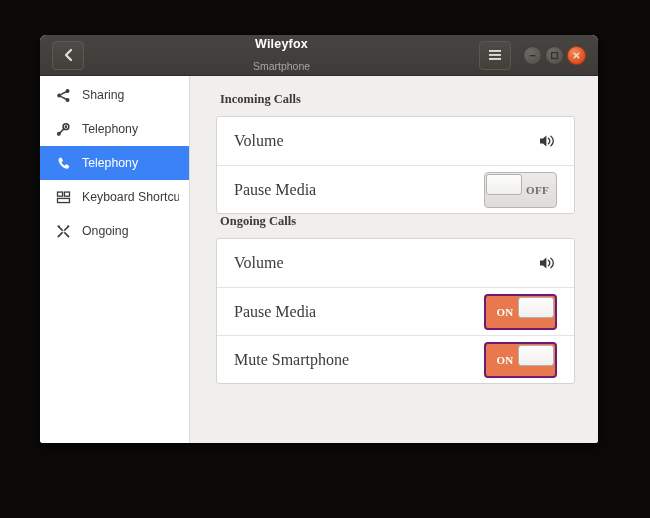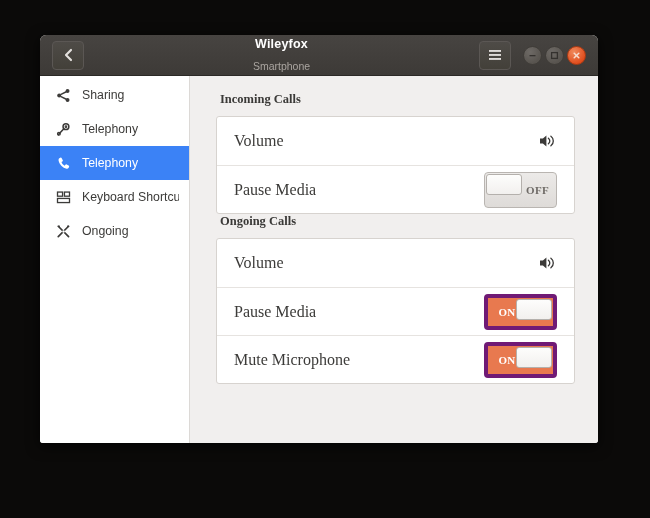--- a/index.html
+++ b/index.html
@@ -214,21 +214,21 @@
     box-sizing: border-box;
     cursor: default;
     overflow: hidden;
   }
   .switch-off {
     background: linear-gradient(to bottom, #eceae8, #dedbd8);
     border: 1px solid #b9b5b1;
   }
   .switch-on {
     background: #e8794f;
-    border: 4px solid #701a75;
+    border: 2px solid #701a75;
   }
   .switch .sw-text {
     position: absolute;
     top: 0;
     height: 100%;
     display: flex;
     align-items: center;
     justify-content: center;
     font-size: 11px;
     font-weight: bold;
@@ -419,21 +419,21 @@
 
             <div class="row">
               <div class="row-label">Pause Media</div>
               <div class="switch switch-on">
                 <span class="sw-text">ON</span>
                 <span class="knob"></span>
               </div>
             </div>
 
             <div class="row">
-              <div class="row-label">Mute Microphone</div>
+              <div class="row-label">Mute Smartphone</div>
               <div class="switch switch-on">
                 <span class="sw-text">ON</span>
                 <span class="knob"></span>
               </div>
             </div>
 
           </div>
         </div>
 
       </div>

